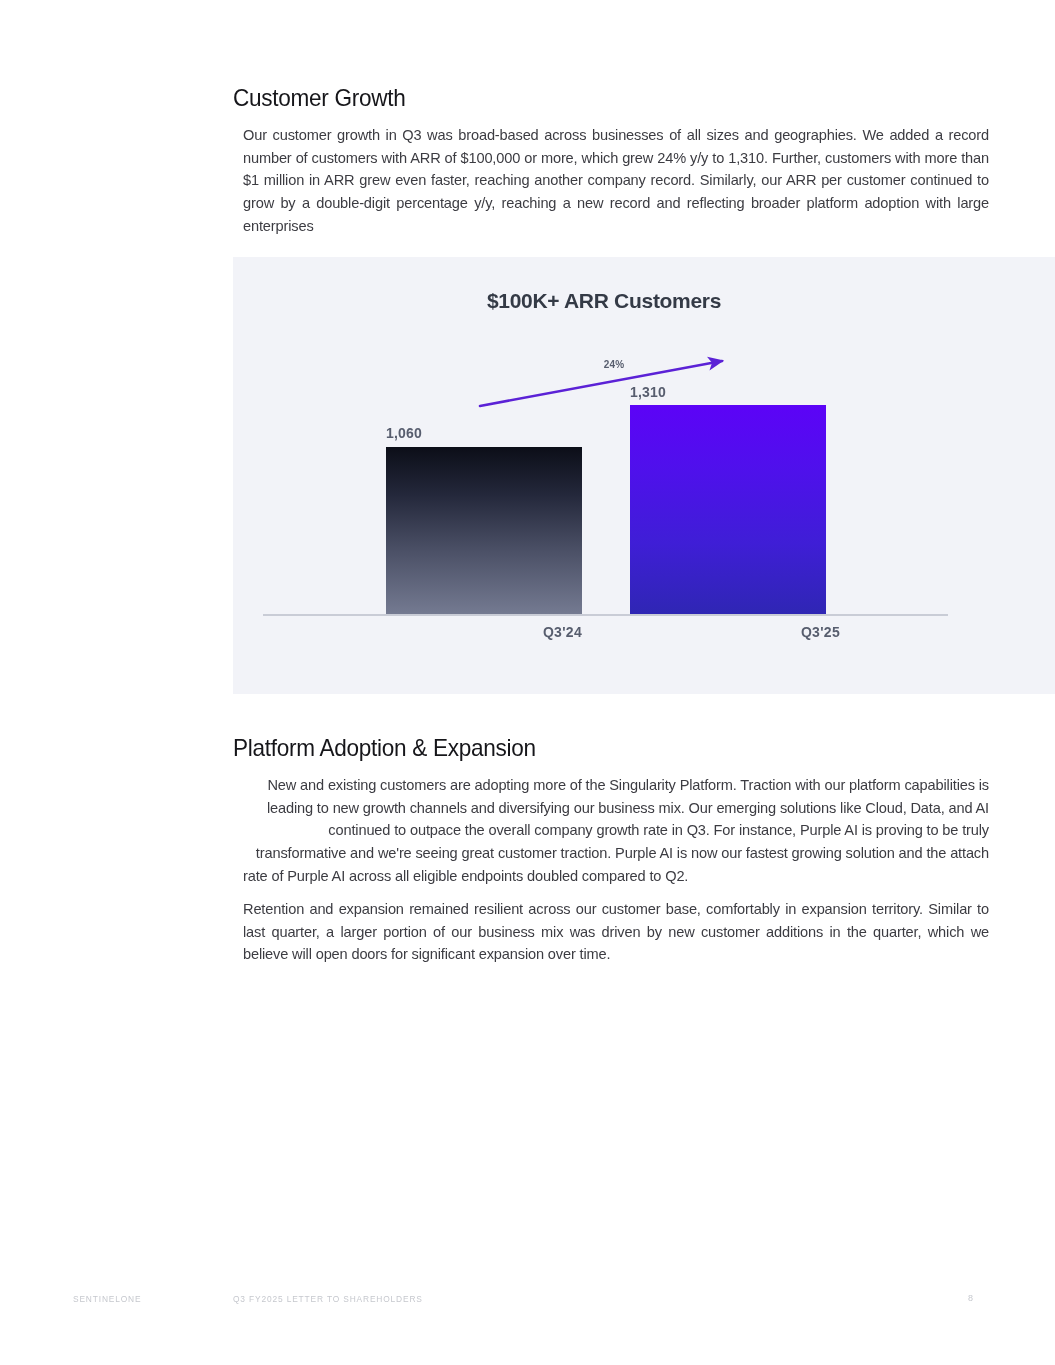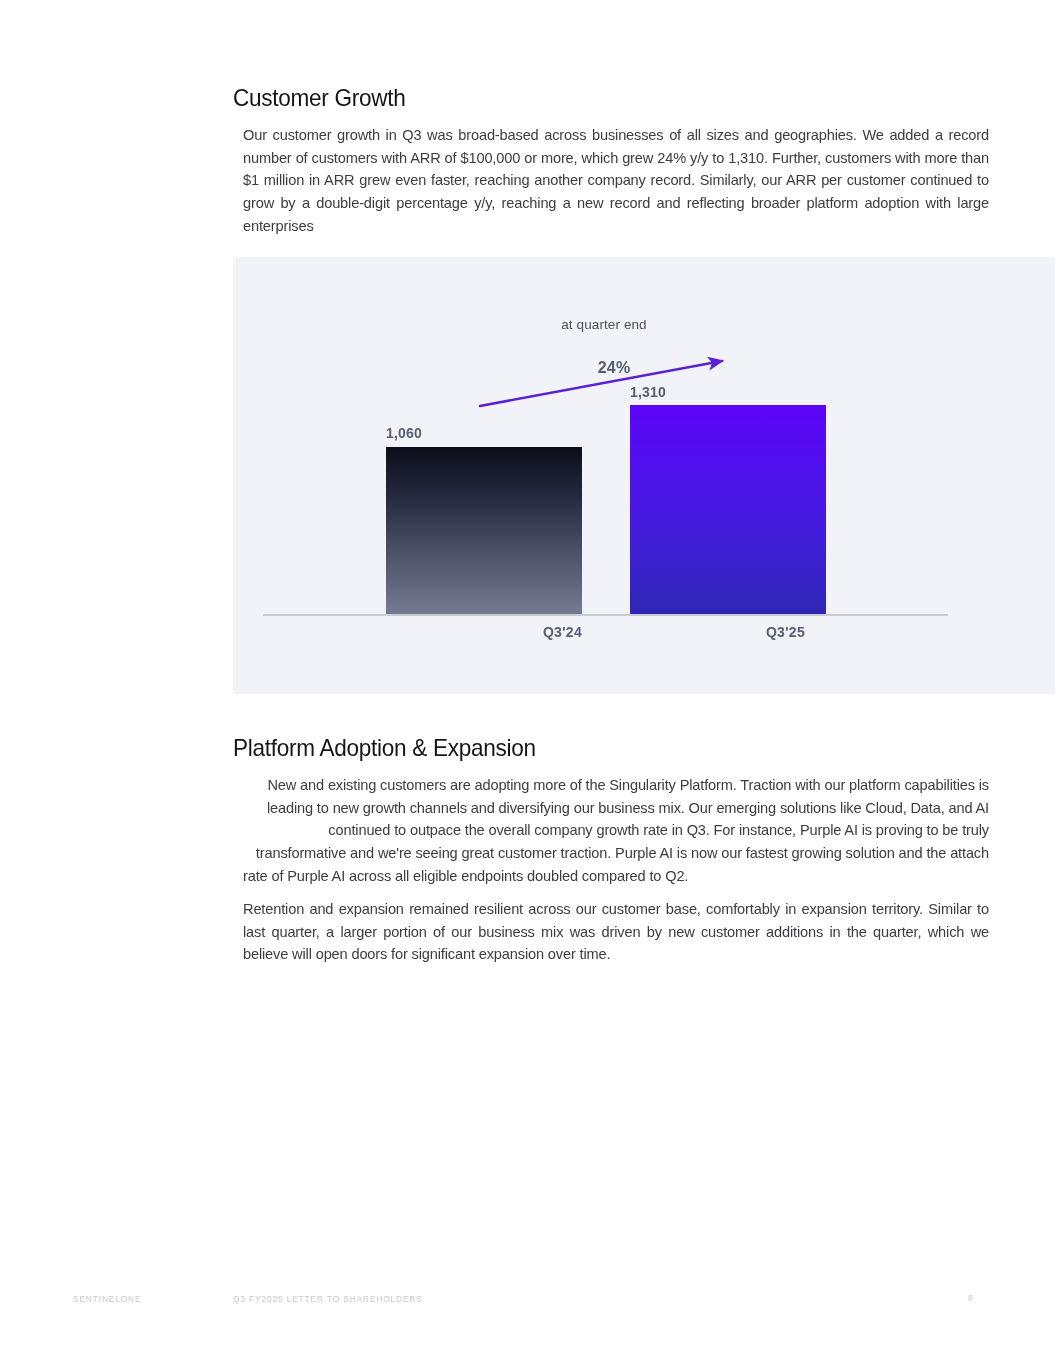--- a/index.html
+++ b/index.html
@@ -135,38 +135,38 @@
     position: absolute;
     width: 196px;
     text-align: right;
     top: 367px;
     font-size: 14px;
     font-weight: 700;
     color: #575d6e;
     letter-spacing: 0.3px;
   }
   .cat-prior { left: 153px; }
-  .cat-current { left: 376px; }
+  .cat-current { left: 411px; }
 
   .growth-arrow {
     position: absolute;
     left: 0;
     top: 0;
     width: 822px;
     height: 437px;
     pointer-events: none;
   }
 
   .growth-label {
     position: absolute;
     left: 326px;
     top: 102px;
     width: 110px;
     text-align: center;
-    font-size: 16px;
+    font-size: 10px;
     font-weight: 700;
     color: #575d6e;
     letter-spacing: 0.2px;
   }
 
   
   .footer {
     position: absolute;
     left: 0;
     top: 1290px;
@@ -188,22 +188,22 @@
 <body>
 
 <div class="page">
 
   <h1 class="section-heading" id="heading-customer-growth">Customer Growth</h1>
 
   <p class="body-copy justified" id="para-customer-growth">Our customer growth in Q3 was broad-based across businesses of all sizes and geographies. We added a record number of customers with ARR of $100,000 or more, which grew 24% y/y to 1,310. Further, customers with more than $1 million in ARR grew even faster, reaching another company record. Similarly, our ARR per customer continued to grow by a double-digit percentage y/y, reaching a new record and reflecting broader platform adoption with large enterprises</p>
 
   <div class="chart-panel">
 
-
-    <div class="chart-subtitle">at quarter end</div>
+    <div class="chart-title">$100K+ ARR Customers</div>
+
 
     <div class="plot">
 
       <div class="axis-baseline"></div>
 
       <div class="bar bar-prior"></div>
       <div class="bar bar-current"></div>
 
       <div class="bar-value value-prior">1,060</div>
       <div class="bar-value value-current">1,310</div>

